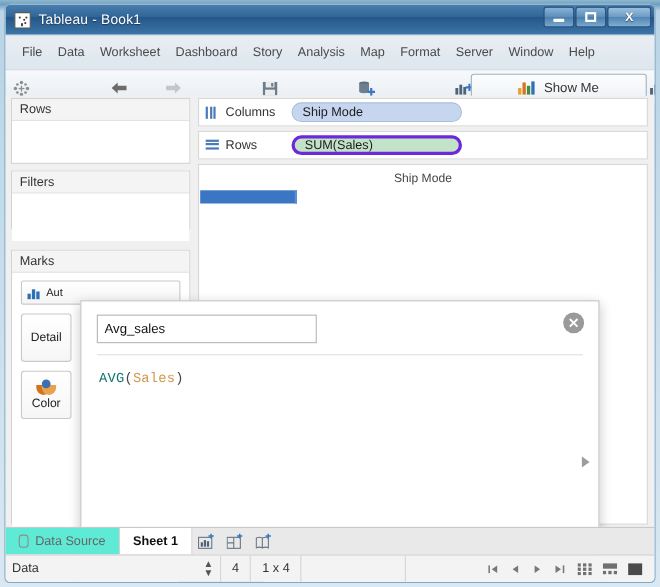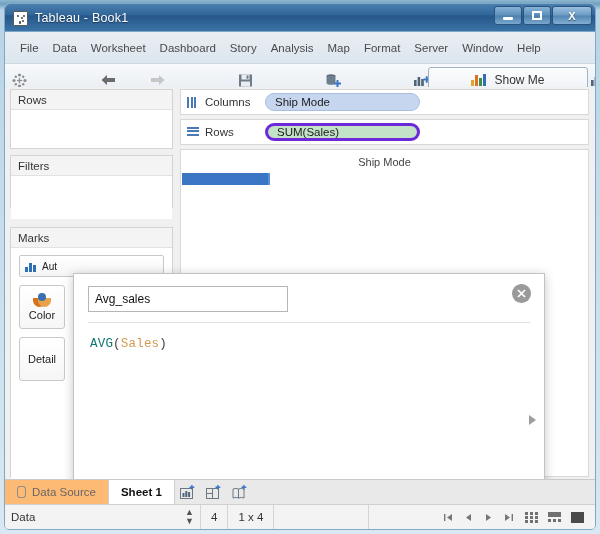--- a/index.html
+++ b/index.html
@@ -212,21 +212,21 @@
   }
 
   
   .sheet-tabs {
     position:absolute; left:0; right:0; bottom:25px; height:25px;
     background:#e9e9e9; border-top:1px solid #c9c9c9;
     display:flex; align-items:stretch;
   }
   .sheet-tab {
     display:flex; align-items:center; padding:0 12px; font-size:11.5px; color:#666;
-    border-right:1px solid #cfcfcf; background:#fdba74;
+    border-right:1px solid #cfcfcf; background:#5eead4;
   }
   .sheet-tab.active { background:#fff; color:#111; font-weight:bold; }
   .ds-ico {
     width:9px; height:12px; border:1px solid #8c8c8c; border-radius:3px/4px; margin-right:6px;
   }
   .newsheet-btn { width:26px; display:flex; align-items:center; justify-content:center; }
   .statusbar {
     position:absolute; left:0; right:0; bottom:0; height:25px;
     background:#f3f3f3; border-top:1px solid #cfcfcf;
     display:flex; align-items:center; font-size:11.5px; color:#333;
@@ -428,29 +428,29 @@
         <div class="card-body" style="height:100%">
           <div class="marks-type">
             <span class="mk-ico">
               <i style="height:5px"></i>
                   <i style="height:9px"></i>
                   <i style="height:7px"></i>
             </span>
             <span>Aut</span>
           </div>
           <div class="mark-btn">
+            <span>Detail</span>
+          </div>
+          <div class="mark-btn">
             <span class="color-glyph">
               <span class="c1"></span>
                   <span class="c2"></span>
                   <span class="c3"></span>
             </span>
             <span>Color</span>
-          </div>
-          <div class="mark-btn">
-            <span>Detail</span>
           </div>
         </div>
       </div>
     </div>
 
     <div class="shelf-row" style="top:2px">
       <div class="shelf-label">
         <span class="shelf-ico">
               <i></i>
               <i></i>

